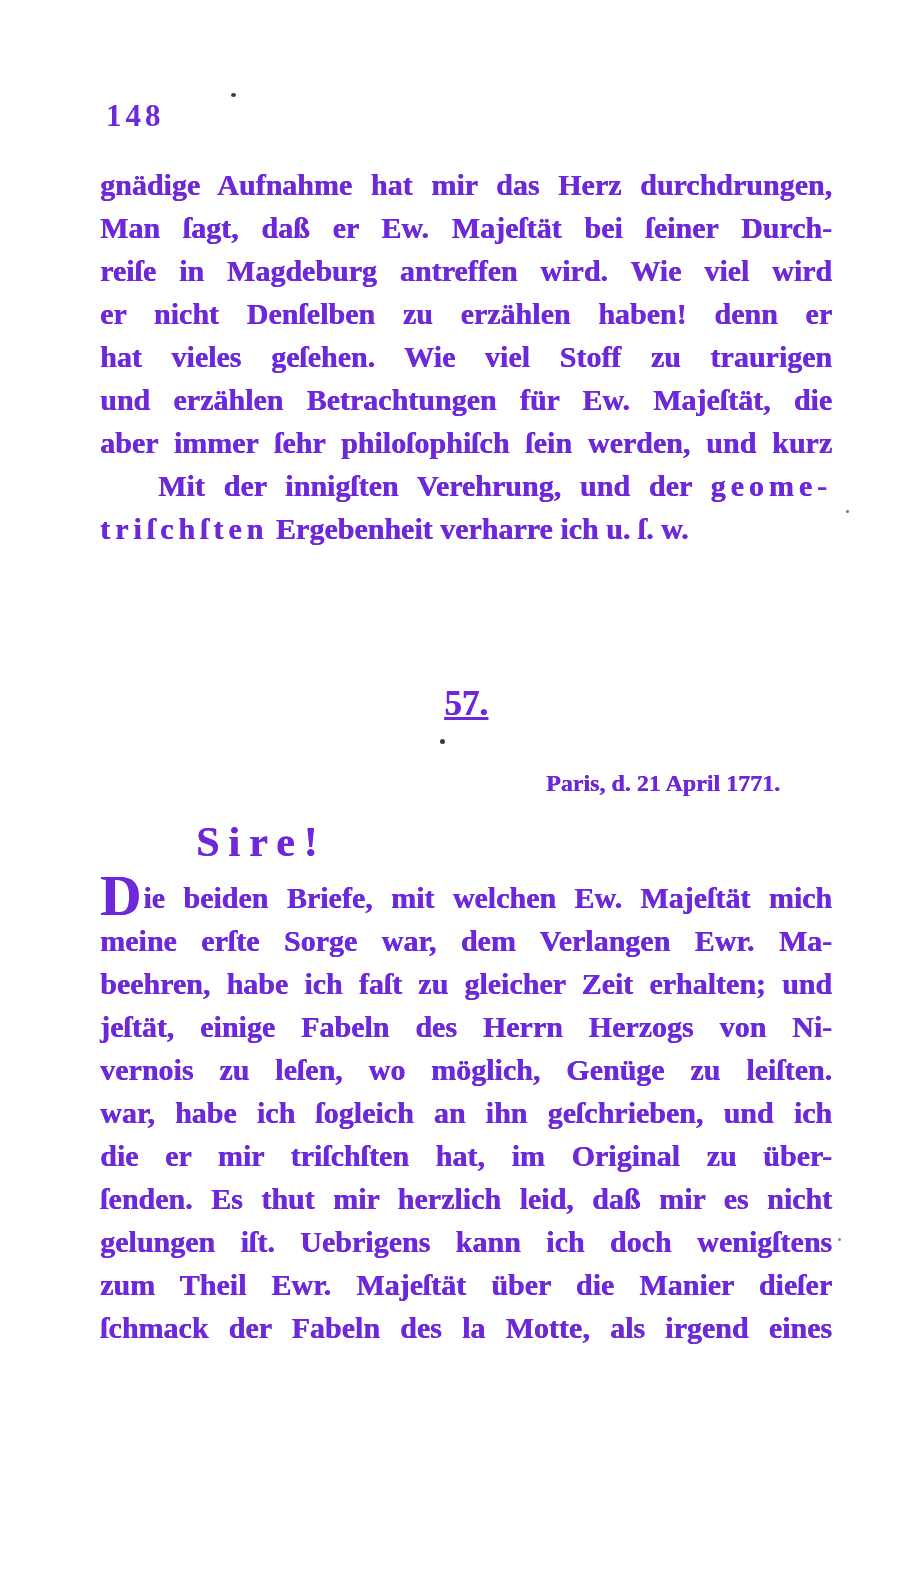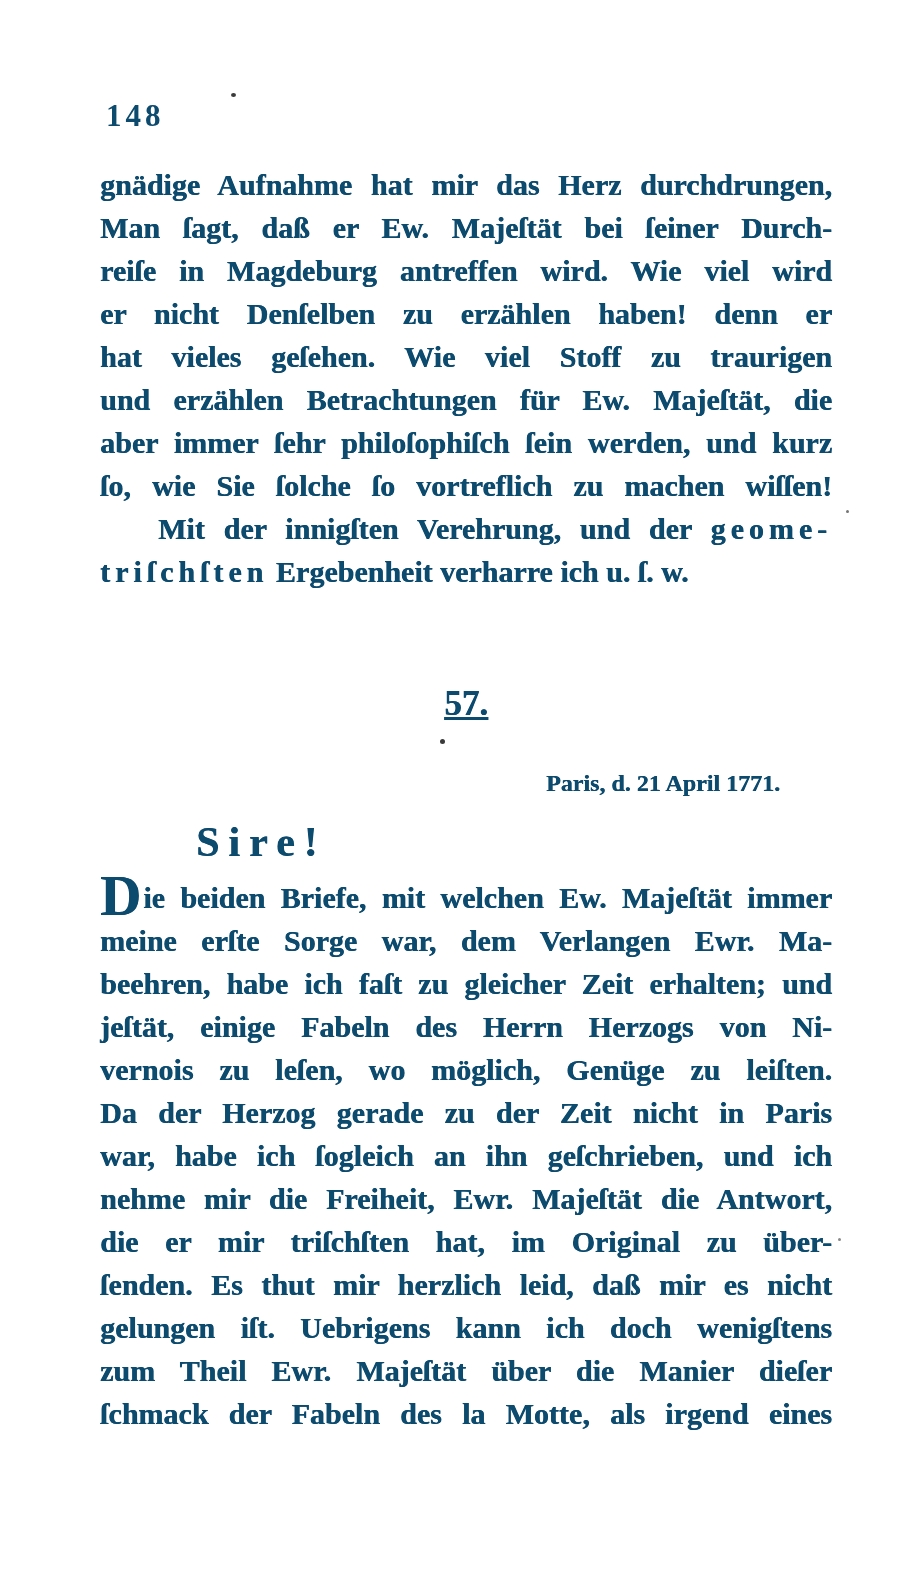--- a/index.html
+++ b/index.html
@@ -1,20 +1,20 @@
 <!DOCTYPE html>
 <html><head>
 <meta charset="utf-8">
 <style>
   html,body{margin:0;padding:0;background:#e8e8e8;}
   .page{
     position:relative;
     width:900px;height:1589px;
     background:#ffffff;
-    color:#0c4a6e;
+    color:#6d28d9;
     font-family:"Liberation Serif", serif;
     font-weight:700;
     overflow:hidden;
     margin:0 auto;
   }
   .page-number{
     position:absolute;left:106px;top:98px;
     font-size:31px;letter-spacing:4px;
   }
   .body-block{
@@ -69,40 +69,37 @@
   <div class="speck s4"></div>
 
   <div class="body-block para1">
     <div class="line just">gnädige Aufnahme hat mir das Herz durchdrungen,</div>
     <div class="line just">Man ſagt, daß er Ew. Majeſtät bei ſeiner Durch-</div>
     <div class="line just">reiſe in Magdeburg antreffen wird.  Wie viel wird</div>
     <div class="line just">er nicht Denſelben zu erzählen haben!  denn er</div>
     <div class="line just">hat vieles geſehen.  Wie viel Stoff zu traurigen</div>
     <div class="line just">und erzählen Betrachtungen für Ew. Majeſtät, die</div>
     <div class="line just">aber immer ſehr philoſophiſch ſein werden, und kurz</div>
-    <div class="line just">ſo, wie Sie ſolche ſo vortreflich zu machen wiſſen!</div>
     <div class="line just indent1"><span>Mit der innigſten Verehrung, und der </span><span class="sperr">geome-</span></div>
     <div class="line"><span class="sperr">triſchſten</span><span> Ergebenheit verharre ich u. ſ. w.</span></div>
   </div>
 
   <div class="section-number">57.</div>
 
   <div class="dateline">Paris, d. 21 April 1771.</div>
 
   <div class="salutation">Sire!</div>
 
   <div class="body-block para2">
-    <div class="line just"><span class="initial">D</span><span>ie beiden Briefe, mit welchen Ew. Majeſtät immer</span></div>
+    <div class="line just"><span class="initial">D</span><span>ie beiden Briefe, mit welchen Ew. Majeſtät mich</span></div>
     <div class="line just">meine erſte Sorge war, dem Verlangen Ewr. Ma-</div>
     <div class="line just">beehren, habe ich faſt zu gleicher Zeit erhalten; und</div>
     <div class="line just">jeſtät, einige Fabeln des Herrn Herzogs von Ni-</div>
     <div class="line just">vernois zu leſen, wo möglich, Genüge zu leiſten.</div>
-    <div class="line just">Da der Herzog gerade zu der Zeit nicht in Paris</div>
     <div class="line just">war, habe ich ſogleich an ihn geſchrieben, und ich</div>
-    <div class="line just">nehme mir die Freiheit, Ewr. Majeſtät die Antwort,</div>
     <div class="line just">die er mir triſchſten hat, im Original zu über-</div>
     <div class="line just">ſenden. Es thut mir herzlich leid, daß mir es nicht</div>
     <div class="line just">gelungen iſt.  Uebrigens kann ich doch wenigſtens</div>
     <div class="line just">zum Theil Ewr. Majeſtät über die Manier dieſer</div>
     <div class="line just">ſchmack der Fabeln des la Motte, als irgend eines</div>
   </div>
 
 </div>
 
 </body></html>

